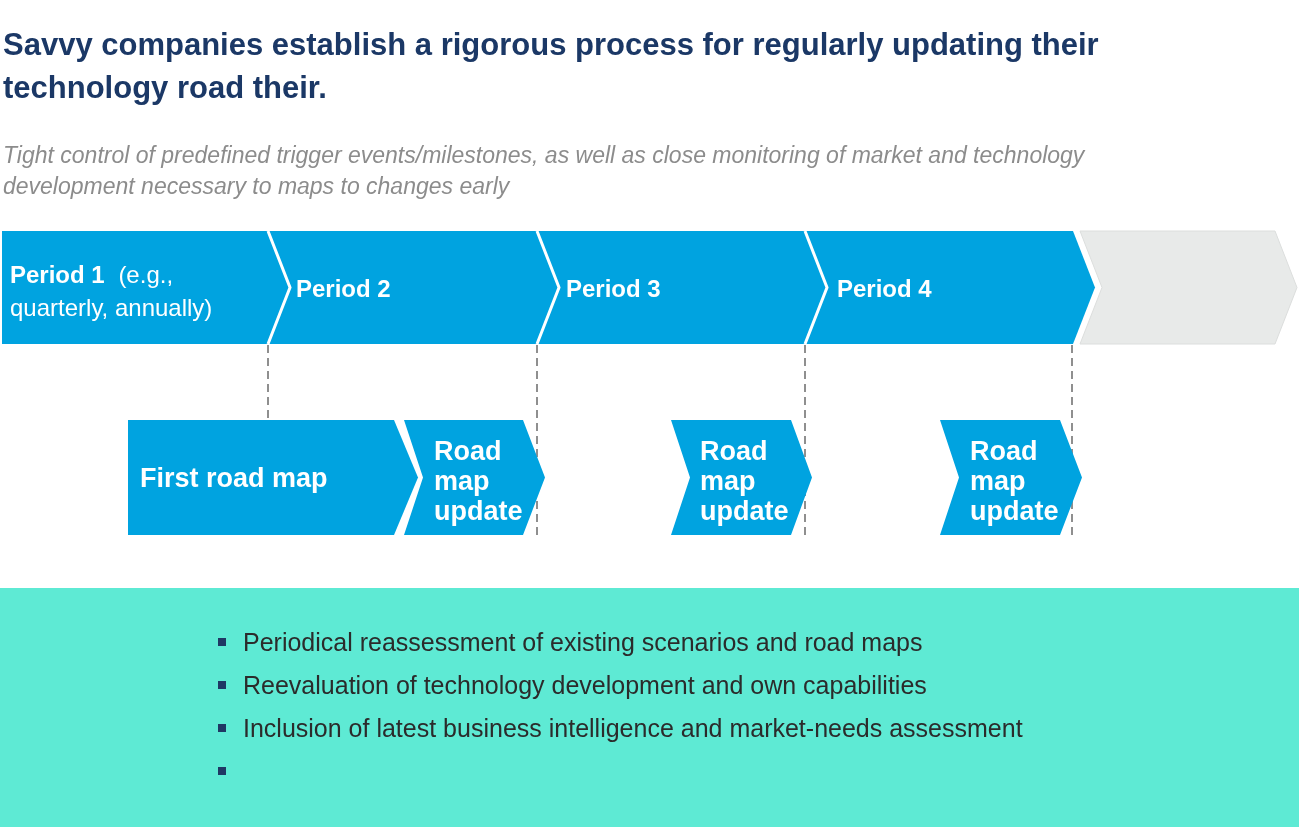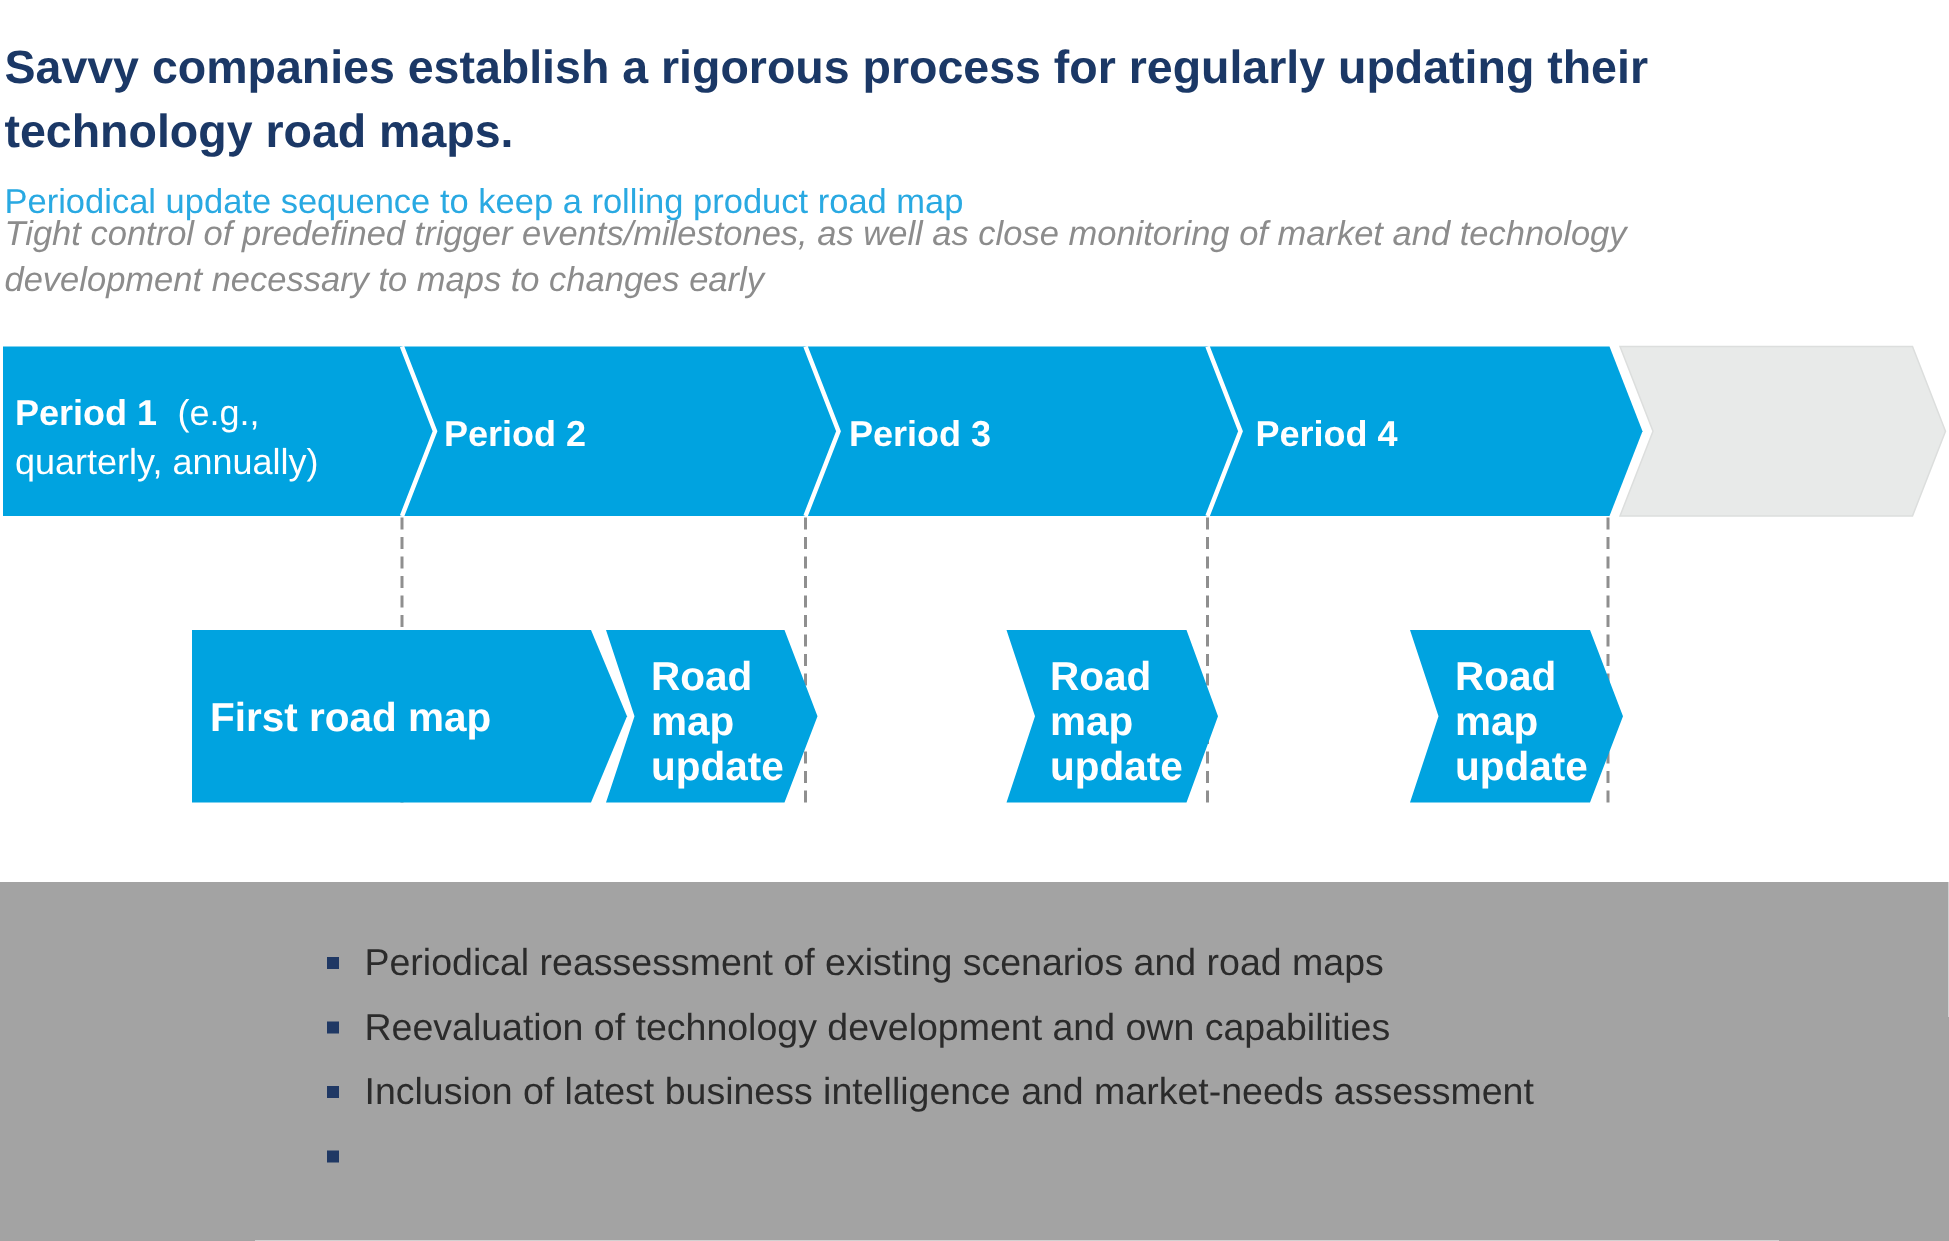--- a/index.html
+++ b/index.html
@@ -25,21 +25,21 @@
   }
 
   
   .diagram{position:absolute;left:0;top:225px;width:1299px;height:320px;}
   .diagram text{font-family:"Liberation Sans", sans-serif;fill:#ffffff;}
   .t-bold{font-weight:bold;}
 
   
   .panel{
     position:absolute;left:0;top:588px;width:1299px;height:239px;
-    background:#a3a3a3;
+    background:#5eead4;
   }
   .bullet-list{
     margin:0;padding:42px 40px 0 218px;list-style:none;
   }
   .bullet-item{
     display:flex;align-items:flex-start;
     margin:0 0 18px 0;
     font-size:25px;line-height:25px;color:#2b2b2b;
   }
   .bullet-square{
@@ -47,24 +47,23 @@
     margin:8px 17px 0 0;
   }
 </style>
 </head>
 <body>
 
 <main class="slide">
 
   <h1 class="title">
     <div>Savvy companies establish a rigorous process for regularly updating their</div>
-    <div>technology road maps.</div>
+    <div>technology road their.</div>
   </h1>
 
-  <div class="subtitle">Periodical update sequence to keep a rolling product road map</div>
 
   <div class="desc">
     <div>Tight control of predefined trigger events/milestones, as well as close monitoring of market and technology</div>
     <div>development necessary to maps to changes early</div>
   </div>
 
   <svg class="diagram" viewBox="0 0 1299 320" width="1299" height="320">
 
     <polygon points="2,6 1073,6 1095,62.5 1073,119 2,119" fill="#00a3e0"></polygon>
 

